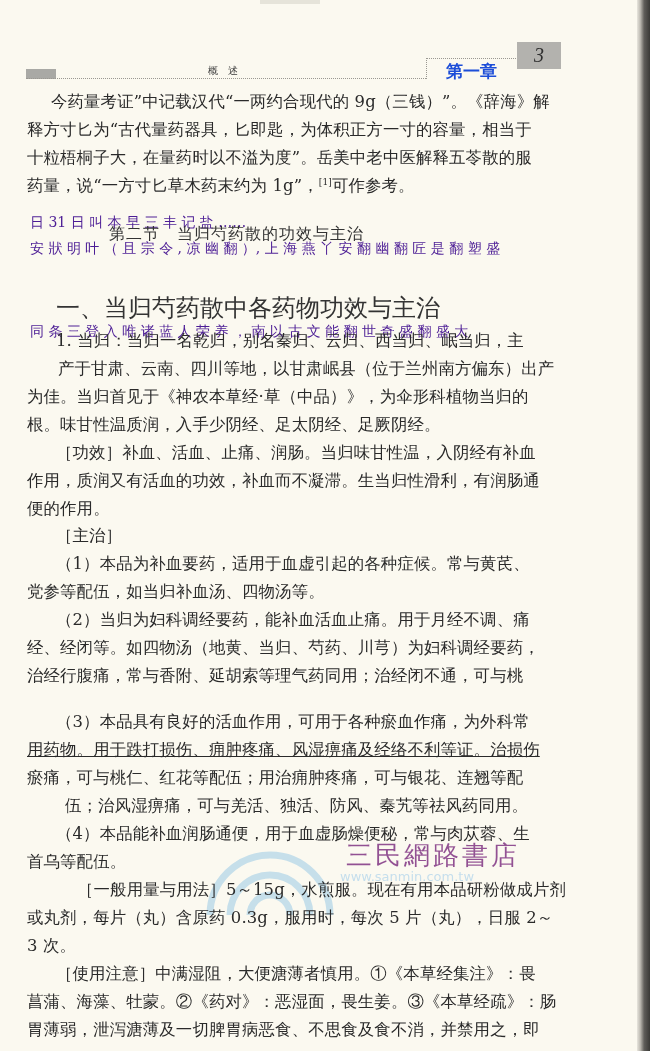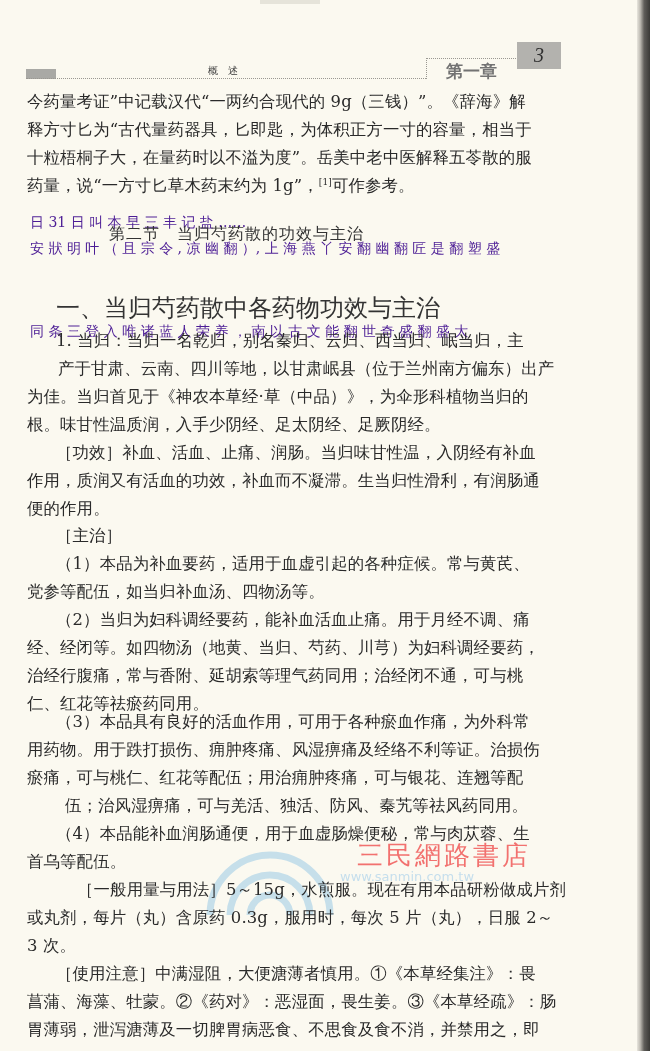--- a/index.html
+++ b/index.html
@@ -21,21 +21,21 @@
   
   .hdr-left-box { position: absolute; left: 26px; top: 69px; width: 30px; height: 10px; background: #a9a9a5; }
   .hdr-rule-left { position: absolute; left: 26px; top: 78px; width: 400px; border-top: 1px dotted #9a9892; }
   .hdr-title {
     position: absolute; left: 208px; top: 64px; font-size: 10px; letter-spacing: 0; color: #3a3a3a;
     font-family: "DejaVu Sans", "Liberation Sans", sans-serif;
   }
   .hdr-notch-v { position: absolute; left: 426px; top: 58px; height: 21px; border-left: 1px dotted #9a9892; }
   .hdr-notch-h { position: absolute; left: 426px; top: 58px; width: 92px; border-top: 1px dotted #9a9892; }
   .hdr-chapter {
-    position: absolute; left: 446px; top: 60px; font-size: 17px; font-weight: bold; color: #737373;
+    position: absolute; left: 446px; top: 60px; font-size: 17px; font-weight: bold; color: #1d4ed8;
     font-family: "DejaVu Sans", "Liberation Sans", sans-serif;
   }
   .hdr-pagebox {
     position: absolute; left: 517px; top: 42px; width: 44px; height: 27px;
     background: #b3b2ae;
     display: flex; align-items: center; justify-content: center;
   }
   .hdr-pageno { font-family: "Liberation Serif", serif; font-style: italic; font-size: 20px; color: #2f2f2f; }
 
   
@@ -54,22 +54,22 @@
     position: absolute; left: 56px; top: 292px;
     font-family: "DejaVu Sans", "Liberation Sans", sans-serif;
     font-size: 24px; color: #333; white-space: nowrap;
   }
   sup { font-size: 9px; vertical-align: super; line-height: 0; }
   
   .ghost { position: absolute; color: #4c1d95; font-size: 14px; white-space: nowrap; z-index: 0; }
   
   .wm { position: absolute; left: 190px; top: 835px; width: 330px; height: 80px; pointer-events: none; opacity: .55; }
   .wm-text {
-    position: absolute; left: 357px; top: 838px; font-family: Liberation Mono, monospace;
-    font-size: 26px; color: #ef4444; letter-spacing: 3px; opacity: .75;
+    position: absolute; left: 346px; top: 838px; font-family: Liberation Mono, monospace;
+    font-size: 26px; color: #701a75; letter-spacing: 3px; opacity: .75;
   }
   .wm-url {
     position: absolute; left: 340px; top: 869px; font-family: "DejaVu Sans", sans-serif;
     font-size: 13px; color: #b8d8ec; opacity: .8;
   }
   .content { position: absolute; inset: 0; z-index: 2; }
 </style>
 </head>
 <body>
 
@@ -94,44 +94,43 @@
   <div class="hdr-left-box"></div>
   <div class="hdr-rule-left"></div>
   <div class="hdr-title">概　述</div>
   <div class="hdr-notch-v"></div>
   <div class="hdr-notch-h"></div>
   <div class="hdr-chapter">第一章</div>
   <div class="hdr-pagebox">
     <span class="hdr-pageno">3</span>
   </div>
 
-  <div class="line" style="top:92px;">今药量考证”中记载汉代“一两约合现代的 9g（三钱）”。《辞海》解</div>
+  <div class="line" style="top:92px;margin-left:24px;">今药量考证”中记载汉代“一两约合现代的 9g（三钱）”。《辞海》解</div>
   <div class="line" style="top:120px;">释方寸匕为“古代量药器具，匕即匙，为体积正方一寸的容量，相当于</div>
   <div class="line" style="top:148px;">十粒梧桐子大，在量药时以不溢为度”。岳美中老中医解释五苓散的服</div>
   <div class="line" style="top:176px;"><span>药量，说“一方寸匕草木药末约为 1g”，</span><sup>[1]</sup><span>可作参考。</span></div>
 
   <div class="sec-heading">第二节　当归芍药散的功效与主治</div>
   <div class="sub-heading">一、当归芍药散中各药物功效与主治</div>
 
   <div class="line ind" style="top:331px;">1. 当归：当归一名乾归，别名秦归、云归、西当归、岷当归，主</div>
   <div class="line" style="top:359px;margin-left:31px;">产于甘肃、云南、四川等地，以甘肃岷县（位于兰州南方偏东）出产</div>
   <div class="line" style="top:387px;">为佳。当归首见于《神农本草经·草（中品）》，为伞形科植物当归的</div>
   <div class="line" style="top:415px;">根。味甘性温质润，入手少阴经、足太阴经、足厥阴经。</div>
   <div class="line ind" style="top:443px;">［功效］补血、活血、止痛、润肠。当归味甘性温，入阴经有补血</div>
   <div class="line" style="top:471px;">作用，质润又有活血的功效，补血而不凝滞。生当归性滑利，有润肠通</div>
   <div class="line" style="top:499px;">便的作用。</div>
   <div class="line ind" style="top:526px;">［主治］</div>
   <div class="line ind" style="top:554px;">（1）本品为补血要药，适用于血虚引起的各种症候。常与黄芪、</div>
   <div class="line" style="top:582px;">党参等配伍，如当归补血汤、四物汤等。</div>
   <div class="line ind" style="top:610px;">（2）当归为妇科调经要药，能补血活血止痛。用于月经不调、痛</div>
   <div class="line" style="top:666px;">治经行腹痛，常与香附、延胡索等理气药同用；治经闭不通，可与桃</div>
   <div class="line" style="top:638px;">经、经闭等。如四物汤（地黄、当归、芍药、川芎）为妇科调经要药，</div>
-  <div class="line" style="top:694px;">仁、红花等祛瘀药同用。</div>
   <div class="line ind" style="top:712px;">（3）本品具有良好的活血作用，可用于各种瘀血作痛，为外科常</div>
-  <div class="line" style="top:740px;">用药物。用于跌打损伤、痈肿疼痛、风湿痹痛及经络不利等证。治损伤</div>
+  <div class="line" style="top:740px;text-decoration:underline;">用药物。用于跌打损伤、痈肿疼痛、风湿痹痛及经络不利等证。治损伤</div>
   <div class="line" style="top:768px;">瘀痛，可与桃仁、红花等配伍；用治痈肿疼痛，可与银花、连翘等配</div>
 
   <div class="line" style="top:796px;margin-left:38px;">伍；治风湿痹痛，可与羌活、独活、防风、秦艽等祛风药同用。</div>
   <div class="line ind" style="top:824px;">（4）本品能补血润肠通便，用于血虚肠燥便秘，常与肉苁蓉、生</div>
   <div class="line" style="top:852px;">首乌等配伍。</div>
   <div class="line ind" style="top:880px;text-align:right;">［一般用量与用法］5～15g，水煎服。现在有用本品研粉做成片剂</div>
   <div class="line" style="top:908px;">或丸剂，每片（丸）含原药 0.3g，服用时，每次 5 片（丸），日服 2～</div>
   <div class="line" style="top:936px;">3 次。</div>
   <div class="line ind" style="top:964px;">［使用注意］中满湿阻，大便溏薄者慎用。①《本草经集注》：畏</div>
   <div class="line" style="top:992px;">菖蒲、海藻、牡蒙。②《药对》：恶湿面，畏生姜。③《本草经疏》：肠</div>

